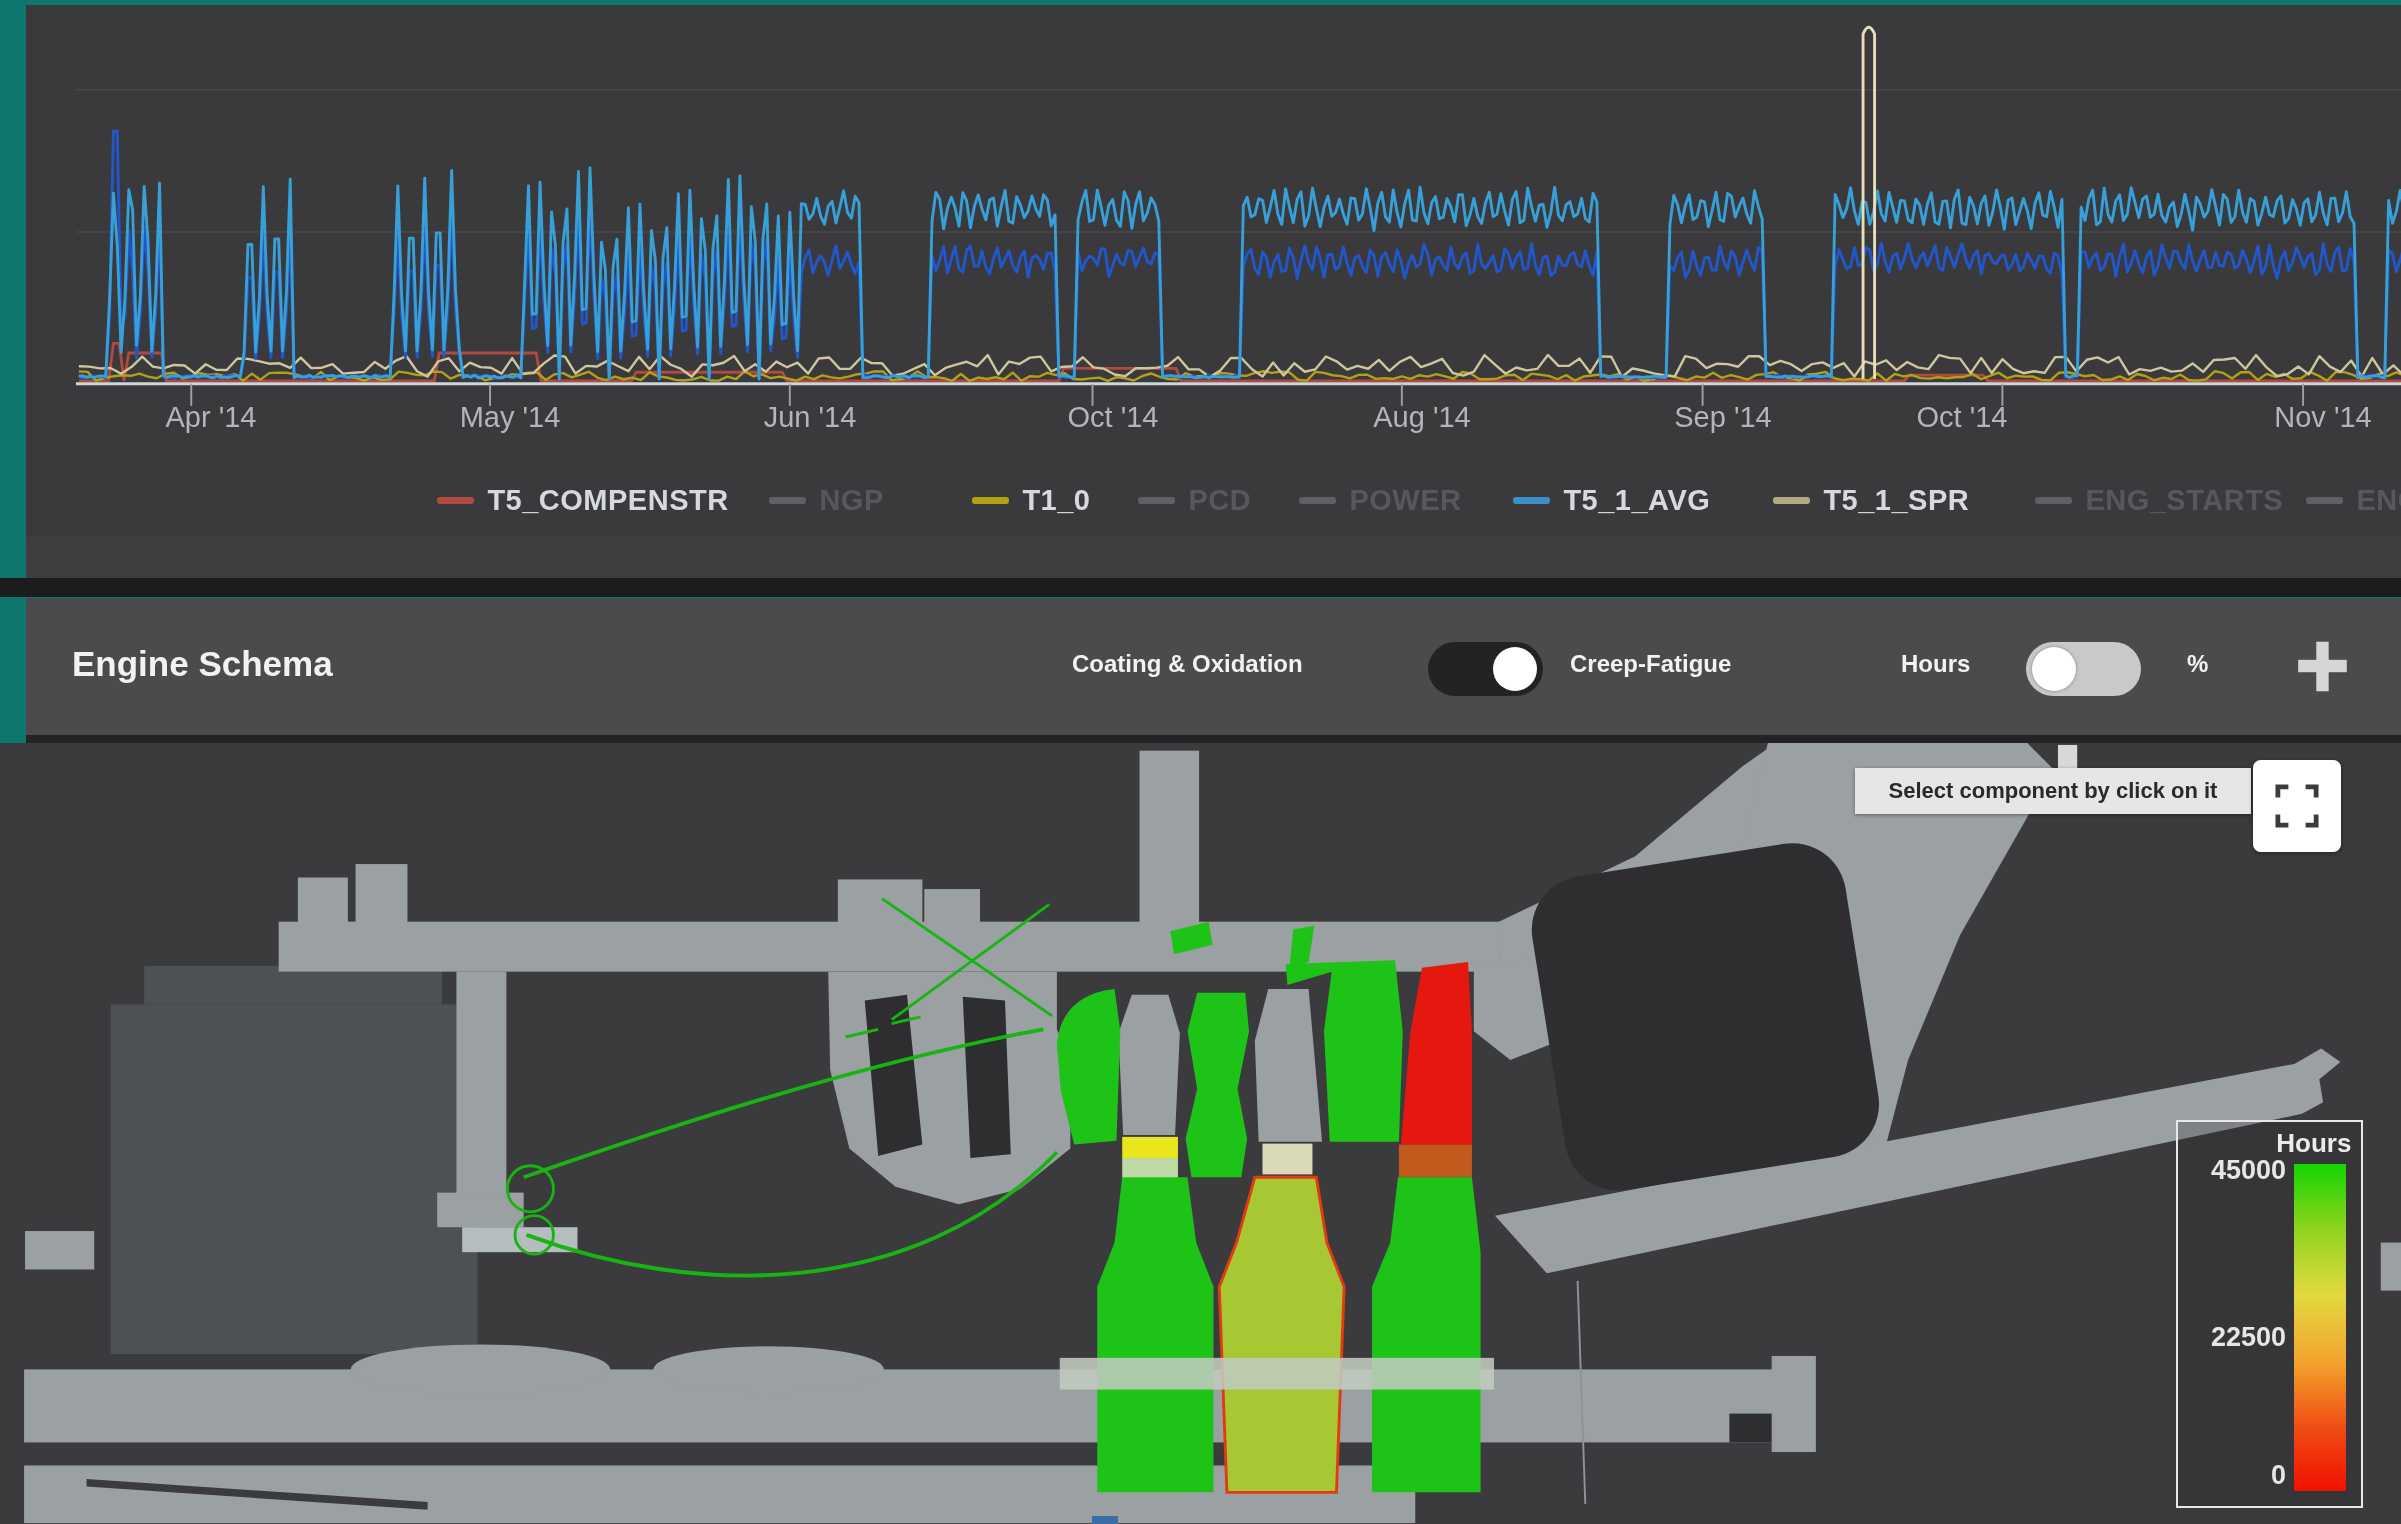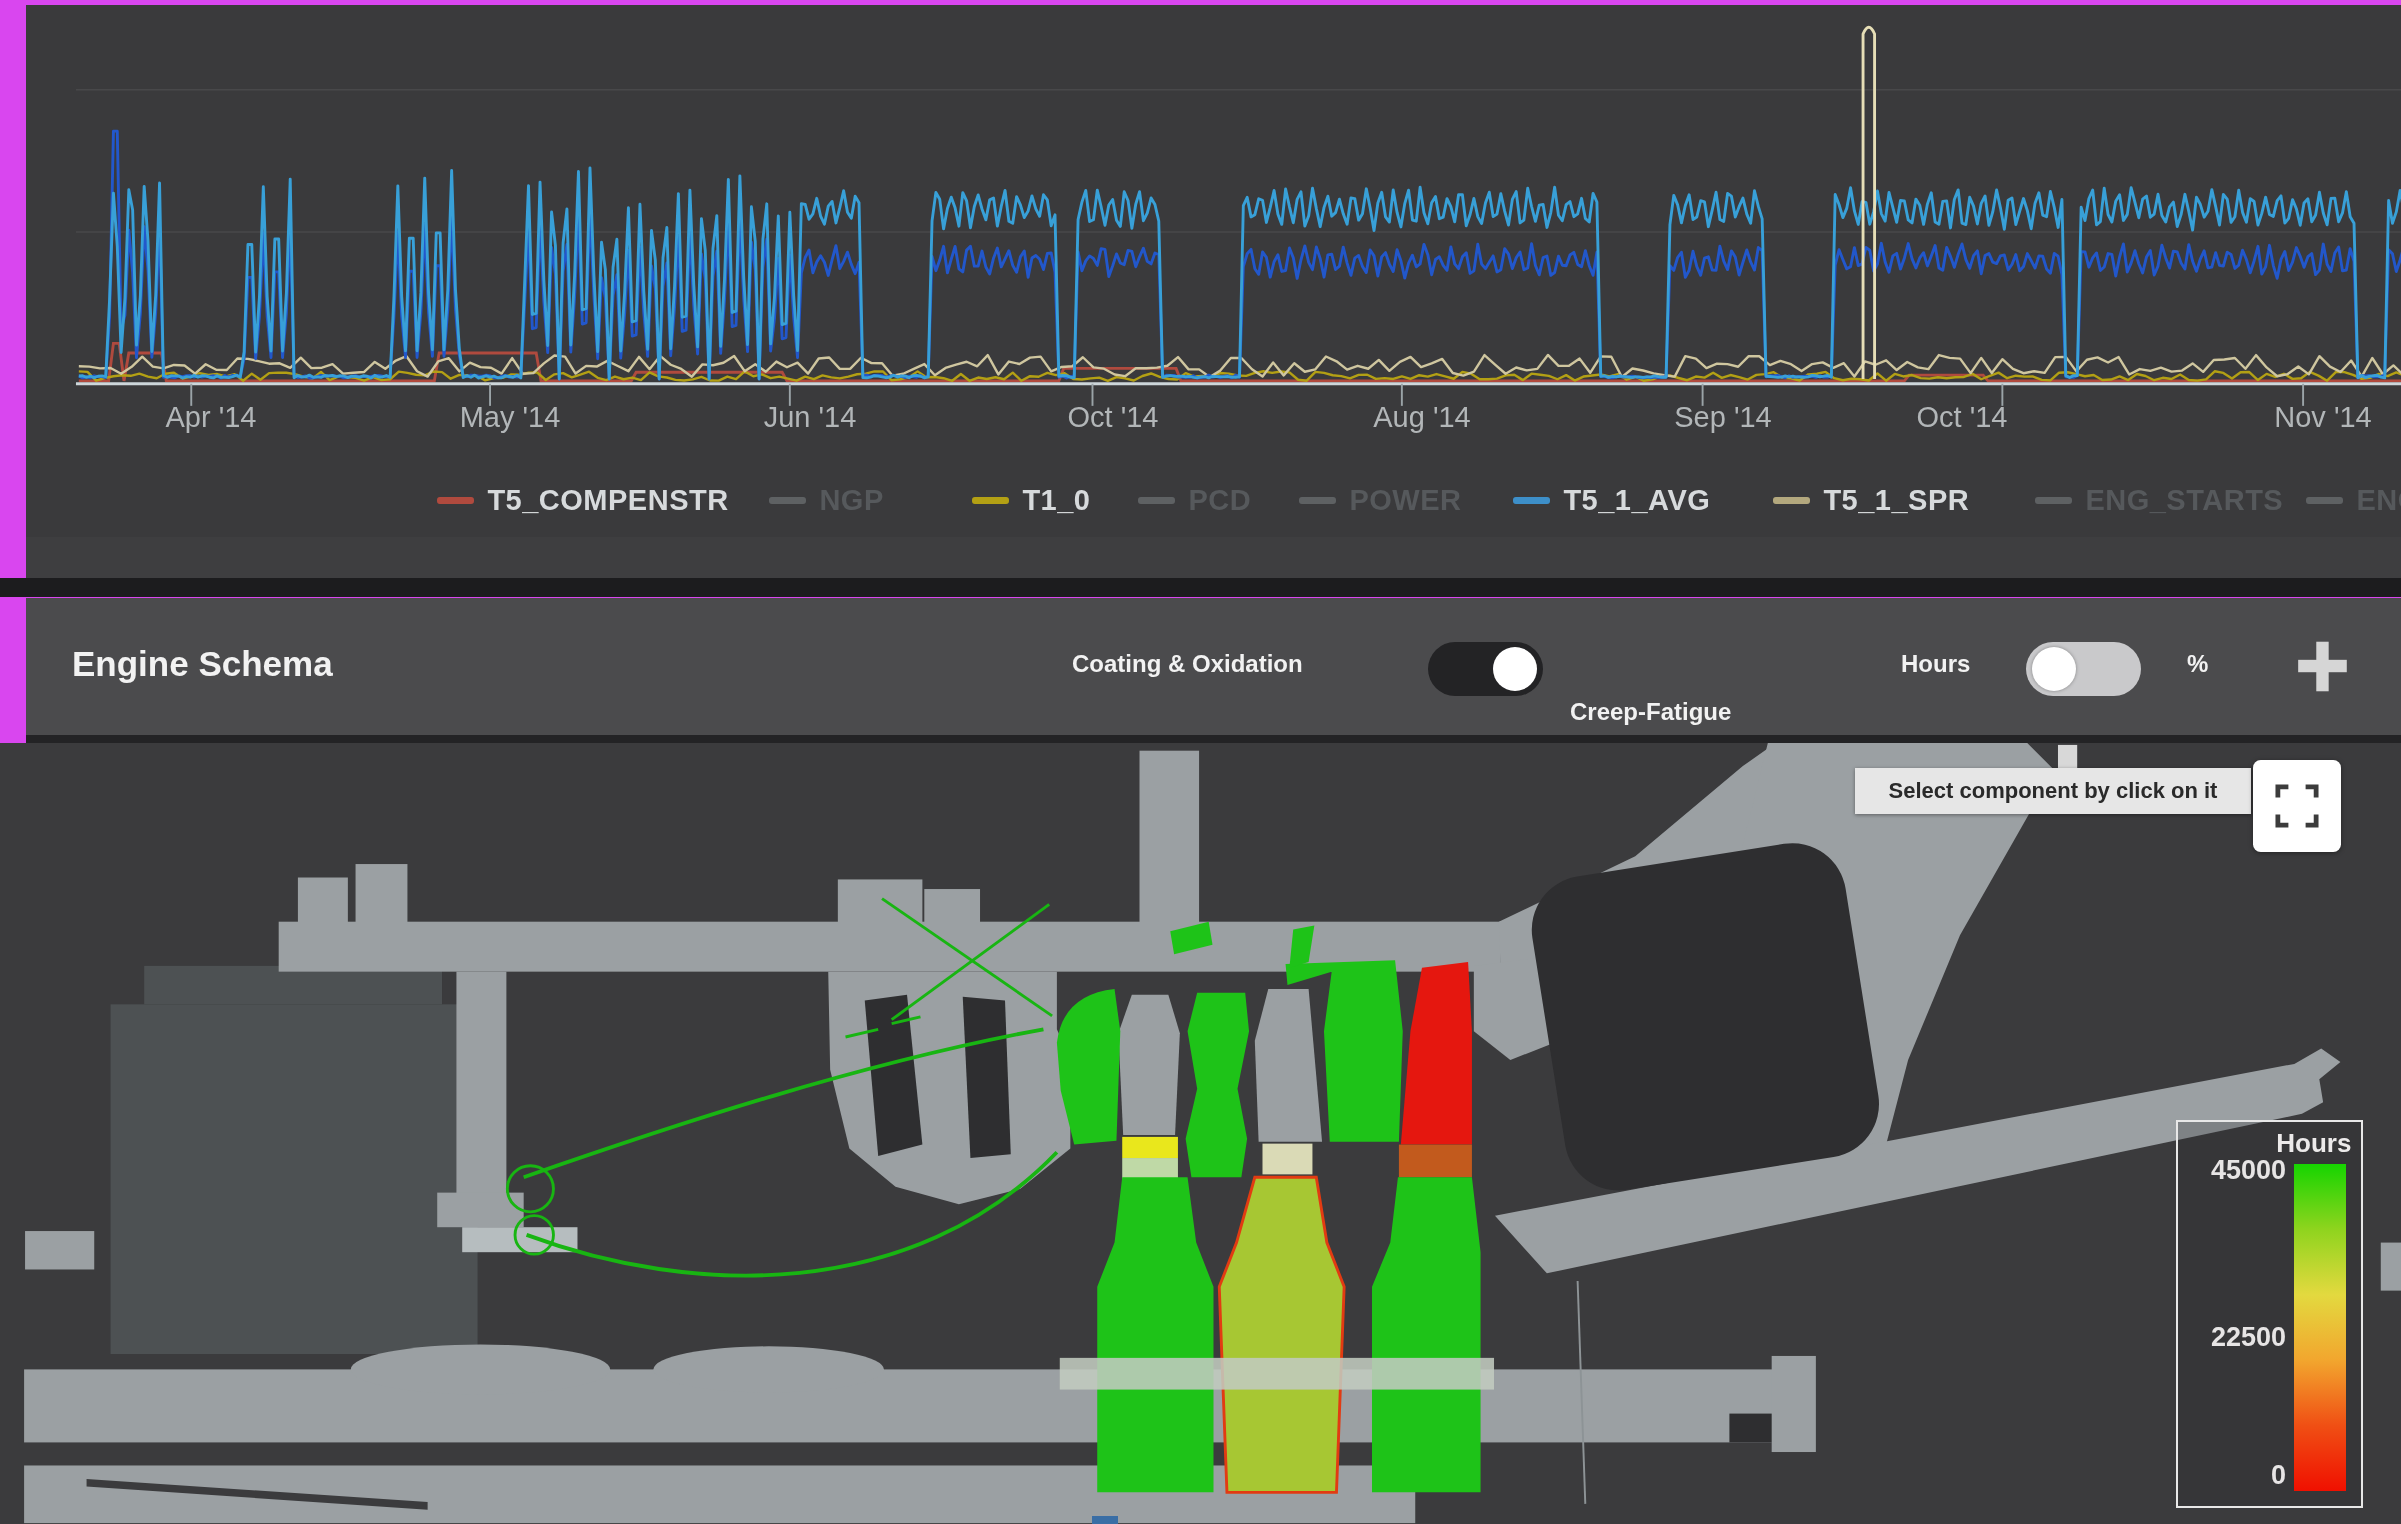--- a/index.html
+++ b/index.html
@@ -1,16 +1,16 @@
 <!DOCTYPE html>
 <html><head>
 <meta charset="utf-8">
 <style>
   html,body{margin:0;padding:0;background:#1c1c1e;}
-  #app{position:relative;width:2402px;height:1525px;background:#d946ef;overflow:hidden;
+  #app{position:relative;width:2402px;height:1525px;background:#0f766e;overflow:hidden;
        font-family:"Liberation Sans",sans-serif;}
   .panel{position:absolute;background:#3a3a3c;}
   #chart-panel{left:26px;top:4.8px;width:2376px;height:574px;}
   #chart-panel .bottom-strip{position:absolute;left:0;bottom:0;width:100%;height:42px;background:#3e3e40;}
   #chart-svg{position:absolute;left:0;top:0;width:2402px;height:452px;}
   .xlabel{position:absolute;top:396px;transform:translateX(-50%);color:#b2b6b8;font-size:29px;
           font-weight:400;white-space:nowrap;}
   #legend-row{position:absolute;left:0;top:478px;width:2402px;height:35px;}
   .legend-item{position:absolute;display:flex;align-items:center;height:35px;cursor:pointer;}
   .legend-swatch{display:inline-block;width:37px;height:6.7px;border-radius:2.9px;margin-right:13.4px;}
@@ -130,21 +130,21 @@
 
   <div class="panel" id="schema-panel">
 
     <div id="schema-header">
       <div id="schema-title">Engine Schema</div>
 
       <div class="hdr-label" style="left:1046px;">Coating &amp; Oxidation</div>
       <div class="toggle" id="mode-toggle" style="left:1402px;">
         <div class="knob"></div>
       </div>
-      <div class="hdr-label" style="left:1544px;margin-top:48px;">Creep-Fatigue</div>
+      <div class="hdr-label" style="left:1544px;">Creep-Fatigue</div>
 
       <div class="hdr-label" style="left:1875px;">Hours</div>
       <div class="toggle" id="unit-toggle" style="left:2000px;">
         <div class="knob"></div>
       </div>
       <div class="hdr-label" style="left:2161px;">%</div>
 
       <div id="add-btn" style="left: 2267px;">
         <svg width="58" height="61" viewBox="0 0 60 64">
           <rect x="24" y="6" width="13" height="52" fill="#d6d6d6"></rect>

